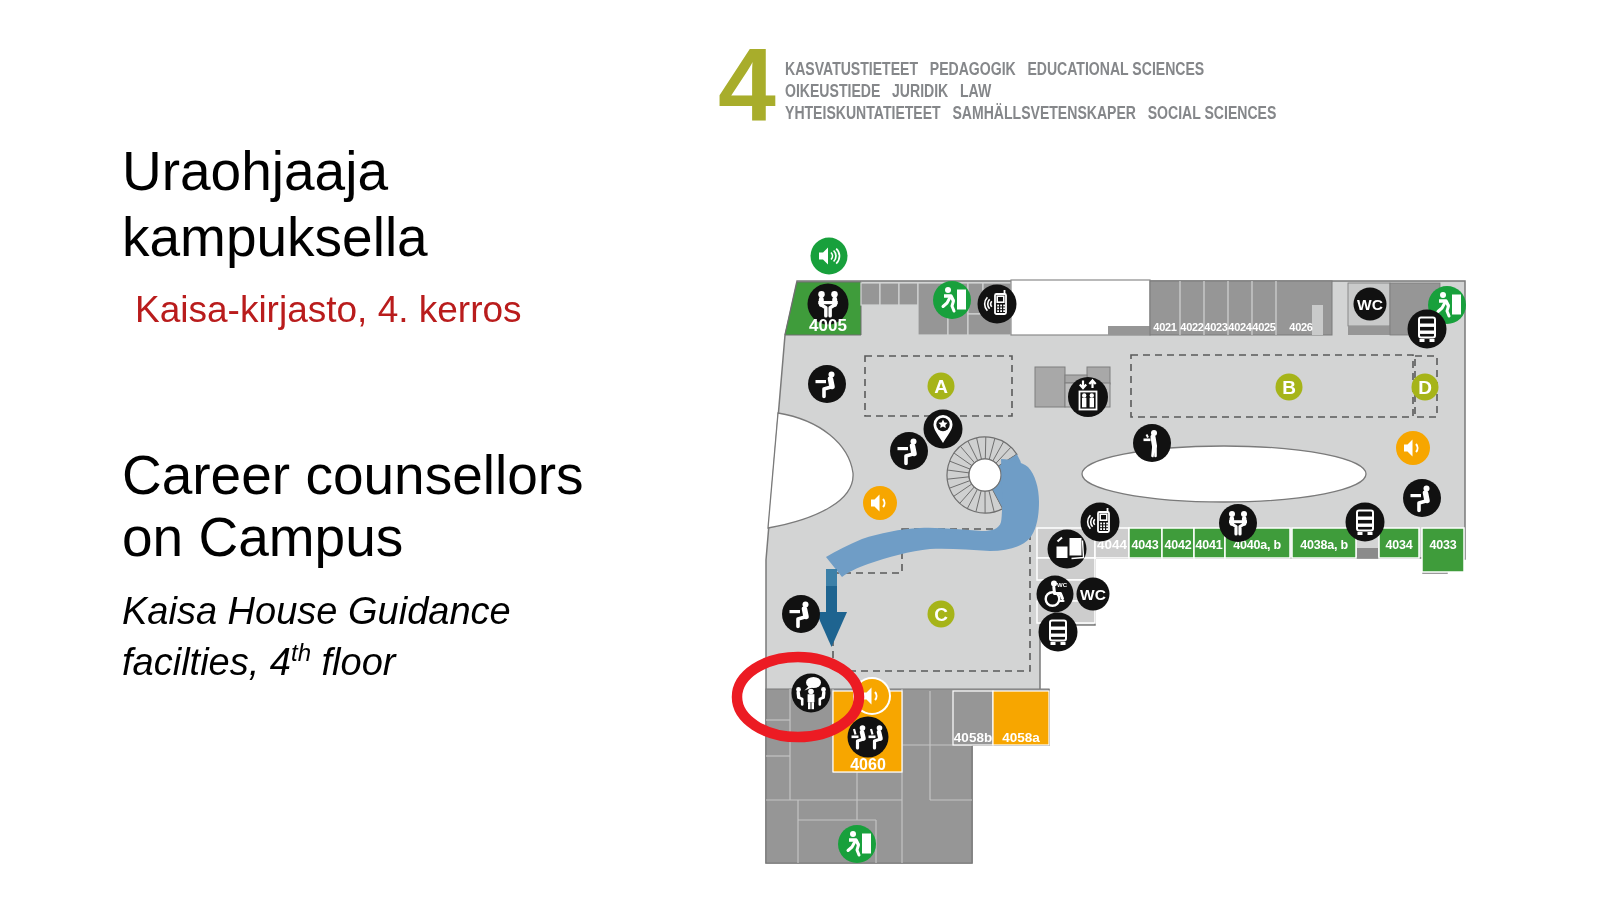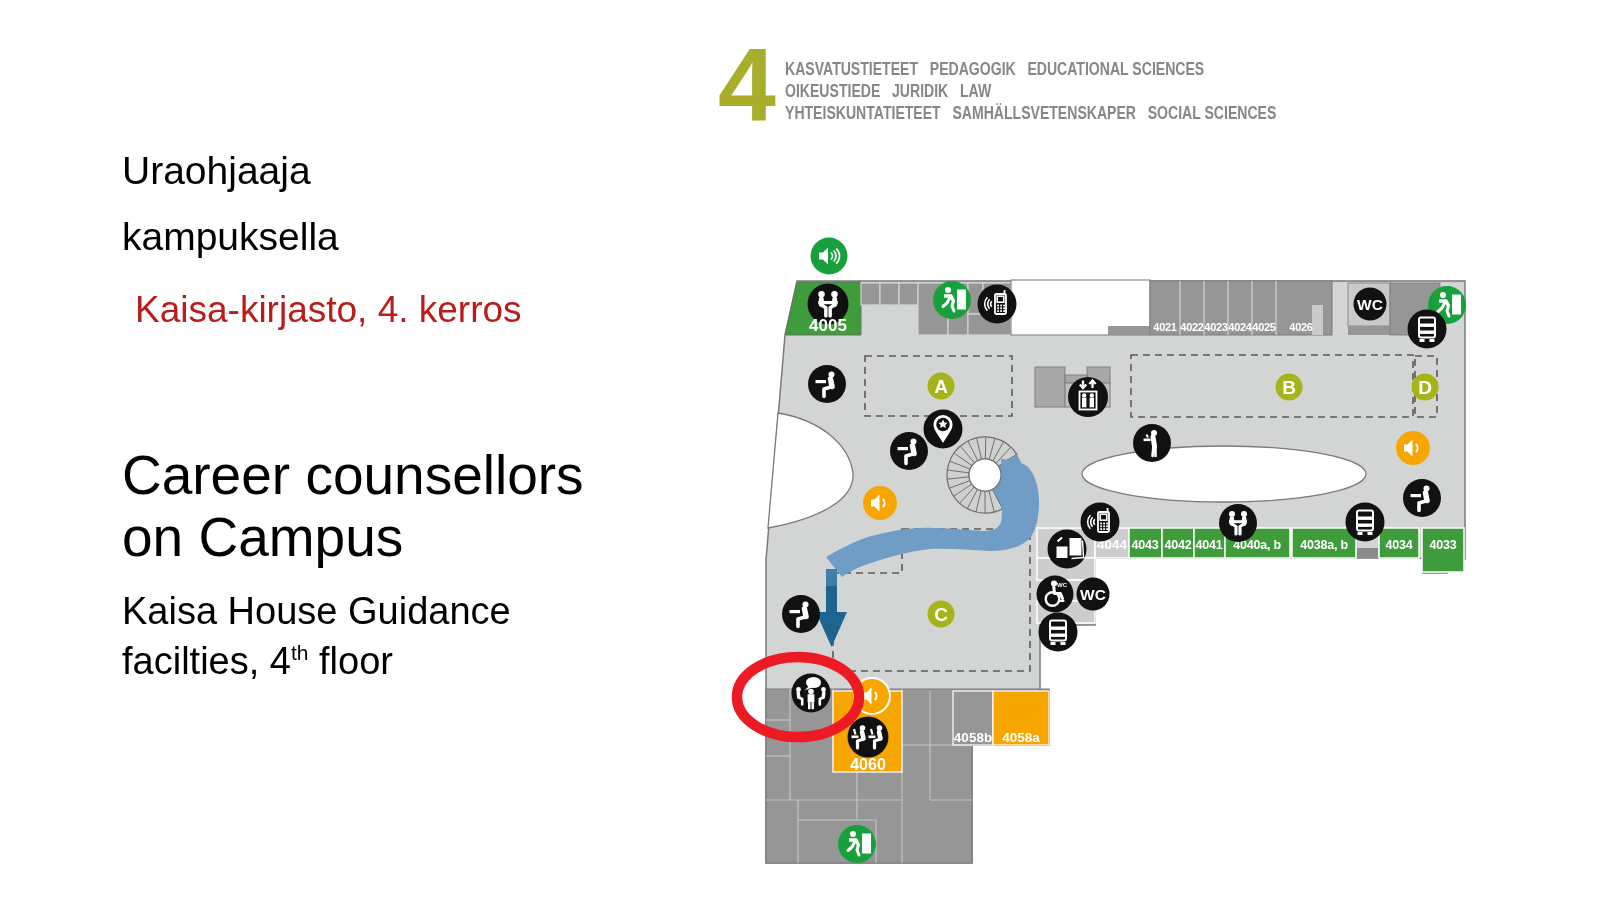--- a/index.html
+++ b/index.html
@@ -3,27 +3,27 @@
 <meta charset="utf-8">
 <style>
   html,body{margin:0;padding:0;}
   body{width:1600px;height:900px;background:#ffffff;overflow:hidden;
        font-family:"Liberation Sans", sans-serif;}
   .abs{position:absolute;}
 </style>
 </head>
 <body>
 
-<div class="abs" style="left:122px;top:138px;font-size:39px;line-height:66px;color:#000;">Uraohjaaja<br>kampuksella</div>
+<div class="abs" style="left:122px;top:138px;font-size:55px;line-height:66px;color:#000;">Uraohjaaja<br>kampuksella</div>
 
 <div class="abs" style="left:135px;top:289px;font-size:37px;color:#b91c1c;">Kaisa-kirjasto, 4. kerros</div>
 
 <div class="abs" style="left:122px;top:444px;font-size:55px;line-height:62px;color:#000;">Career counsellors<br>on Campus</div>
 
-<div class="abs" style="left:122px;top:591px;font-size:38px;line-height:41px;color:#000;">Kaisa House Guidance<br>facilties, 4<sup style="font-size:21px;">th</sup> floor</div>
+<div class="abs" style="left:122px;top:591px;font-size:38px;line-height:41px;color:#000;font-style:italic;">Kaisa House Guidance<br>facilties, 4<sup style="font-size:24px;">th</sup> floor</div>
 
 <div class="abs" style="left:718px;top:26px;font-size:104px;font-weight:bold;color:#a8ad2b;transform:scaleX(1.0);transform-origin:left top;">4</div>
 
 <div class="abs" style="left:785px;top:58px;font-size:19px;line-height:22px;font-weight:bold;color:#85878a;white-space:pre;transform:scaleX(0.74);transform-origin:left top;">KASVATUSTIETEET   PEDAGOGIK   EDUCATIONAL SCIENCES
 OIKEUSTIEDE   JURIDIK   LAW
 YHTEISKUNTATIETEET   SAMHÄLLSVETENSKAPER   SOCIAL SCIENCES</div>
 
 <svg class="abs" style="left:0;top:0;" width="1600" height="900" viewBox="0 0 1600 900">
   <defs>
     <g id="ic-chair">

